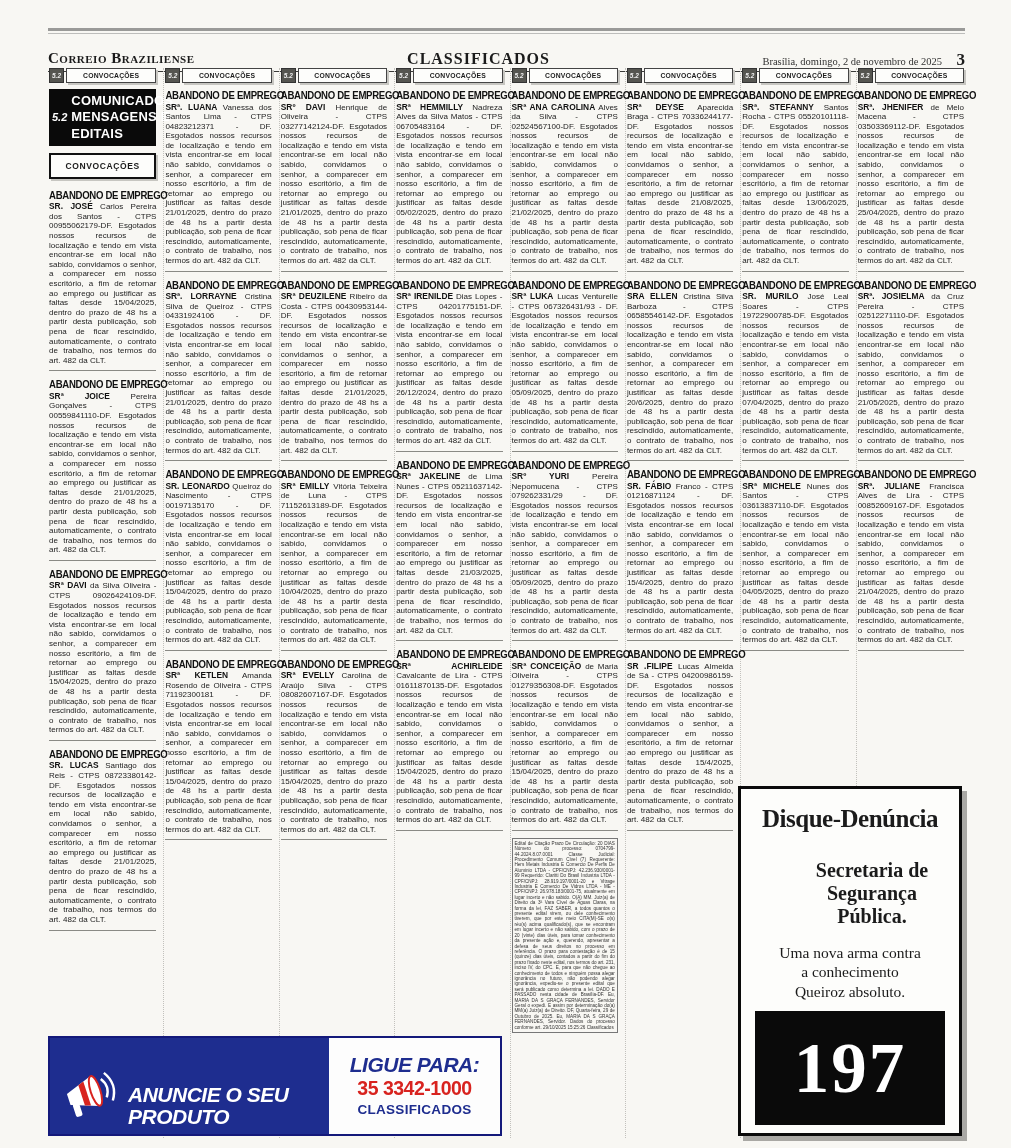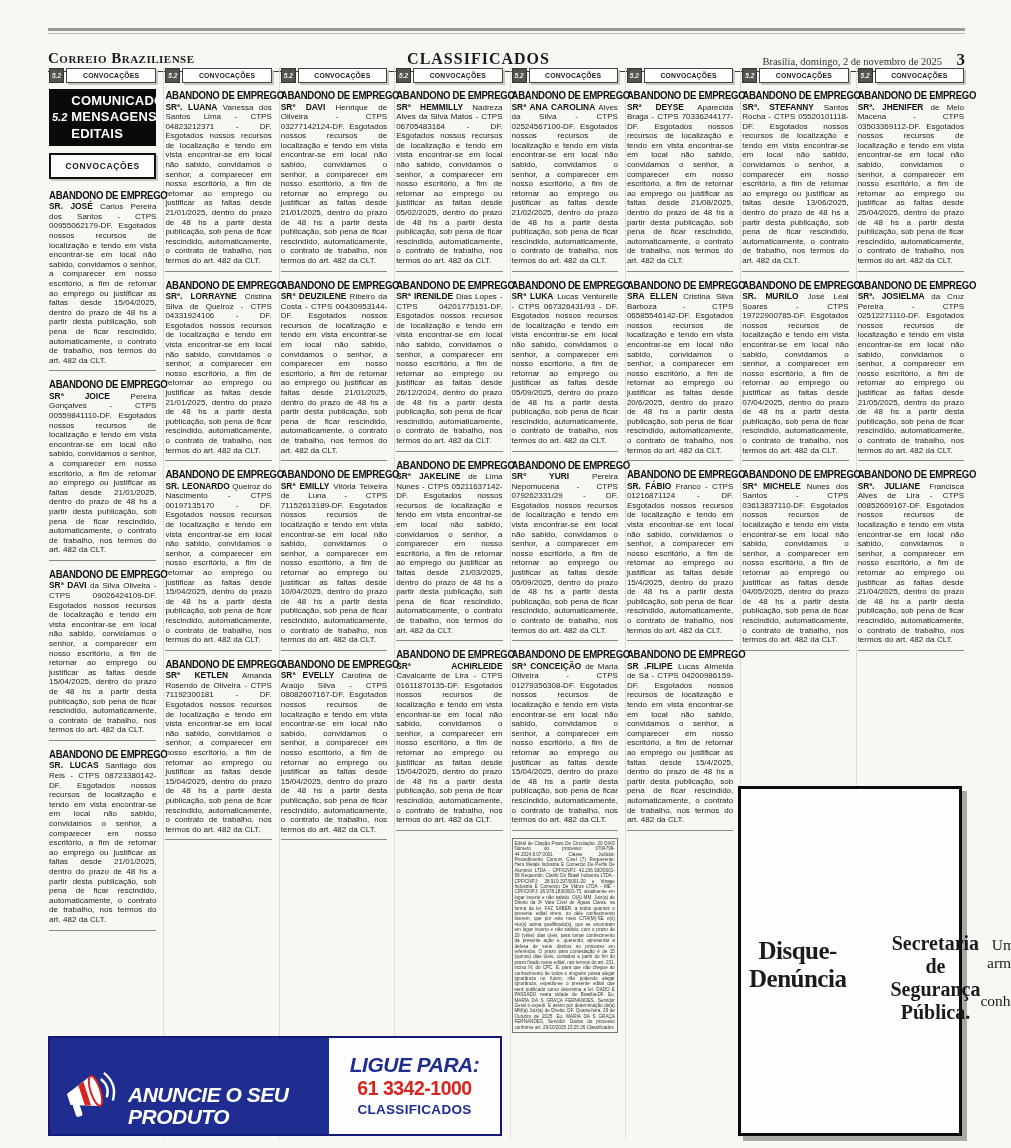--- a/index.html
+++ b/index.html
@@ -81,21 +81,21 @@
     flex:1; background:#fdfdfd; display:flex; flex-direction:column; align-items:center;
     justify-content:center; padding:4px 2px;
   }
   .ligue { color:#1e2d8f; font-weight:bold; font-style:italic; font-size:21px; line-height:.95; letter-spacing:-.5px; }
   .phone { color:#d8231f; font-weight:bold; font-size:19.5px; letter-spacing:-.5px; margin-top:3px; }
   .brand { color:#1e2d8f; font-weight:bold; font-size:13.5px; letter-spacing:.3px; margin-top:2px; }
   
   .disque {
     position:absolute; left:738px; top:786px; width:224px; height:350px;
     background:#fdfdfb; border:3px solid #0a0a0a; box-shadow:5px 5px 0 #a9a8a4;
-    display:flex; flex-direction:row; align-items:center; text-align:center;
+    display:flex; flex-direction:column; align-items:center; text-align:center;
     font-family:"Liberation Serif", serif; padding:16px 8px 8px 8px;
   }
   .disque-title { font-weight:bold; font-size:25px; letter-spacing:-.5px; }
   .disque-sub { font-weight:bold; font-size:20px; line-height:1.15; margin-top:26px;margin-left:44px; }
   .disque-line { font-size:15.5px; line-height:1.2; margin-top:16px; }
   .disque-sigilo { font-size:15.5px; margin-top:2px; }
   .disque-num {
     margin-top:10px; background:#0a0a0a; color:#fff; width:190px; flex:1;
     display:flex; align-items:center; justify-content:center;
     font-weight:bold; font-size:71px; letter-spacing:2px;
@@ -344,21 +344,21 @@
             <rect x="12" y="38" width="7" height="14" rx="2" fill="#ffffff"></rect>
             <path d="M48 22 q7 10 0 20" stroke="#ffffff" stroke-width="2.5" fill="none"></path>
             <path d="M53 17 q10 15 0 30" stroke="#ffffff" stroke-width="2.5" fill="none"></path>
           </g>
         </svg>
       </span>
       <span class="anuncie-text">ANUNCIE O SEU PRODUTO</span>
     </div>
     <div class="anuncie-right">
       <span class="ligue">LIGUE PARA:</span>
-      <span class="phone">61 3342-1000</span>
+      <span class="phone">35 3342-1000</span>
       <span class="brand">CLASSIFICADOS</span>
     </div>
   </div>
 
   <div class="disque">
     <span class="disque-title">Disque-Denúncia</span>
     <span class="disque-sub">
       <span>Secretaria de</span><br>
       <span>Segurança Pública.</span>
     </span>

